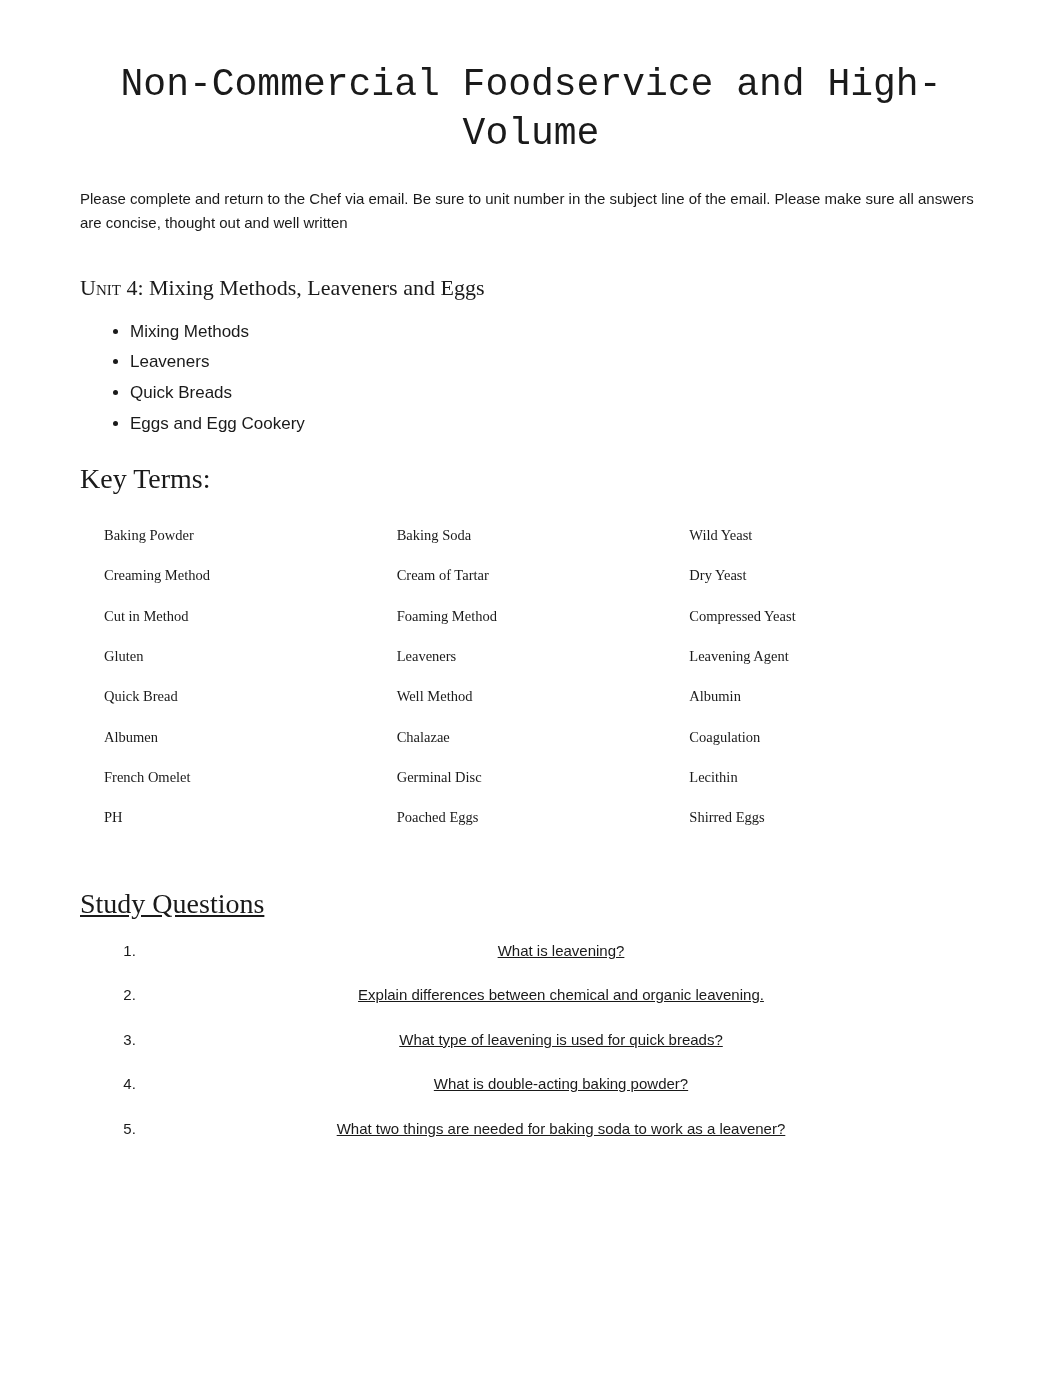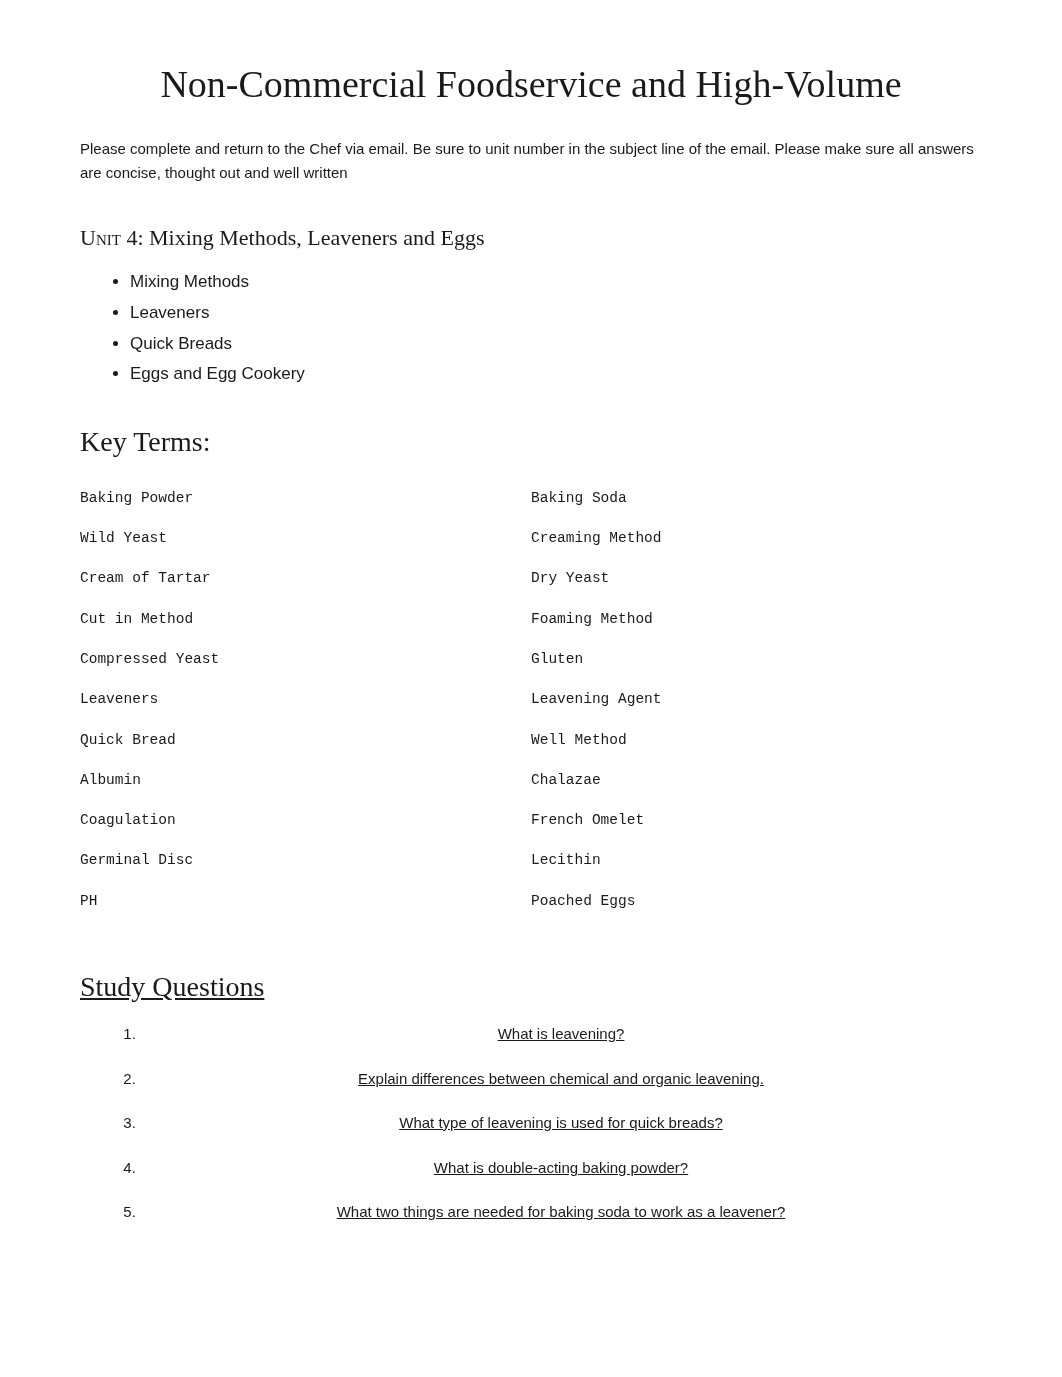--- a/index.html
+++ b/index.html
@@ -17,20 +17,21 @@
       padding: 60px 80px;
     }
 
     .page-title {
       text-align: center;
       font-size: 38px;
       font-weight: normal;
       line-height: 1.3;
       margin-bottom: 28px;
       padding: 0 20px;
+      font-family: Liberation Mono, monospace;
     }
 
     .intro-text {
       font-size: 15px;
       line-height: 1.6;
       margin-bottom: 40px;
       font-family: Arial, Helvetica, sans-serif;
     }
 
     .unit-heading {
@@ -40,42 +41,43 @@
     }
 
     .unit-heading .unit-label {
       font-variant: small-caps;
       font-size: 22px;
     }
 
     .bullet-list {
       list-style: disc;
       padding-left: 50px;
-      margin-bottom: 36px;
+      margin-bottom: 24px;
     }
 
     .bullet-list li {
       font-size: 17px;
       line-height: 1.8;
       font-family: Arial, Helvetica, sans-serif;
     }
 
     .section-heading {
       font-size: 28px;
       font-weight: normal;
       margin-bottom: 20px;
     }
 
     .key-terms-grid {
       display: grid;
-      grid-template-columns: 1fr 1fr;
+      grid-template-columns: 1fr 1fr 1fr;
       gap: 0;
       margin-bottom: 50px;
-      font-family: Liberation Mono, monospace;
+      font-family: Liberation Serif, serif;
       font-size: 14.5px;
+      margin-left: 24px;
     }
 
     .key-term-cell {
       padding: 10px 10px 10px 0;
       line-height: 1.4;
     }
 
     .study-questions-section {
       margin-top: 10px;
       text-decoration: underline;
@@ -125,27 +127,29 @@
     <div class="key-term-cell">Dry Yeast</div>
     <div class="key-term-cell">Cut in Method</div>
     <div class="key-term-cell">Foaming Method</div>
     <div class="key-term-cell">Compressed Yeast</div>
     <div class="key-term-cell">Gluten</div>
     <div class="key-term-cell">Leaveners</div>
     <div class="key-term-cell">Leavening Agent</div>
     <div class="key-term-cell">Quick Bread</div>
     <div class="key-term-cell">Well Method</div>
     <div class="key-term-cell">Albumin</div>
+    <div class="key-term-cell">Albumen</div>
     <div class="key-term-cell">Chalazae</div>
     <div class="key-term-cell">Coagulation</div>
     <div class="key-term-cell">French Omelet</div>
     <div class="key-term-cell">Germinal Disc</div>
     <div class="key-term-cell">Lecithin</div>
     <div class="key-term-cell">PH</div>
     <div class="key-term-cell">Poached Eggs</div>
+    <div class="key-term-cell">Shirred Eggs</div>
   </div>
 
 <div class="study-questions-section">
   <h2 class="section-heading">Study Questions</h2>
   <ol class="study-questions-list" id="study-questions-list">
   <li>What is leavening?</li>
       <li>Explain differences between chemical and organic leavening.</li>
       <li>What type of leavening is used for quick breads?</li>
       <li>What is double-acting baking powder?</li>
       <li>What two things are needed for baking soda to work as a leavener?</li>

